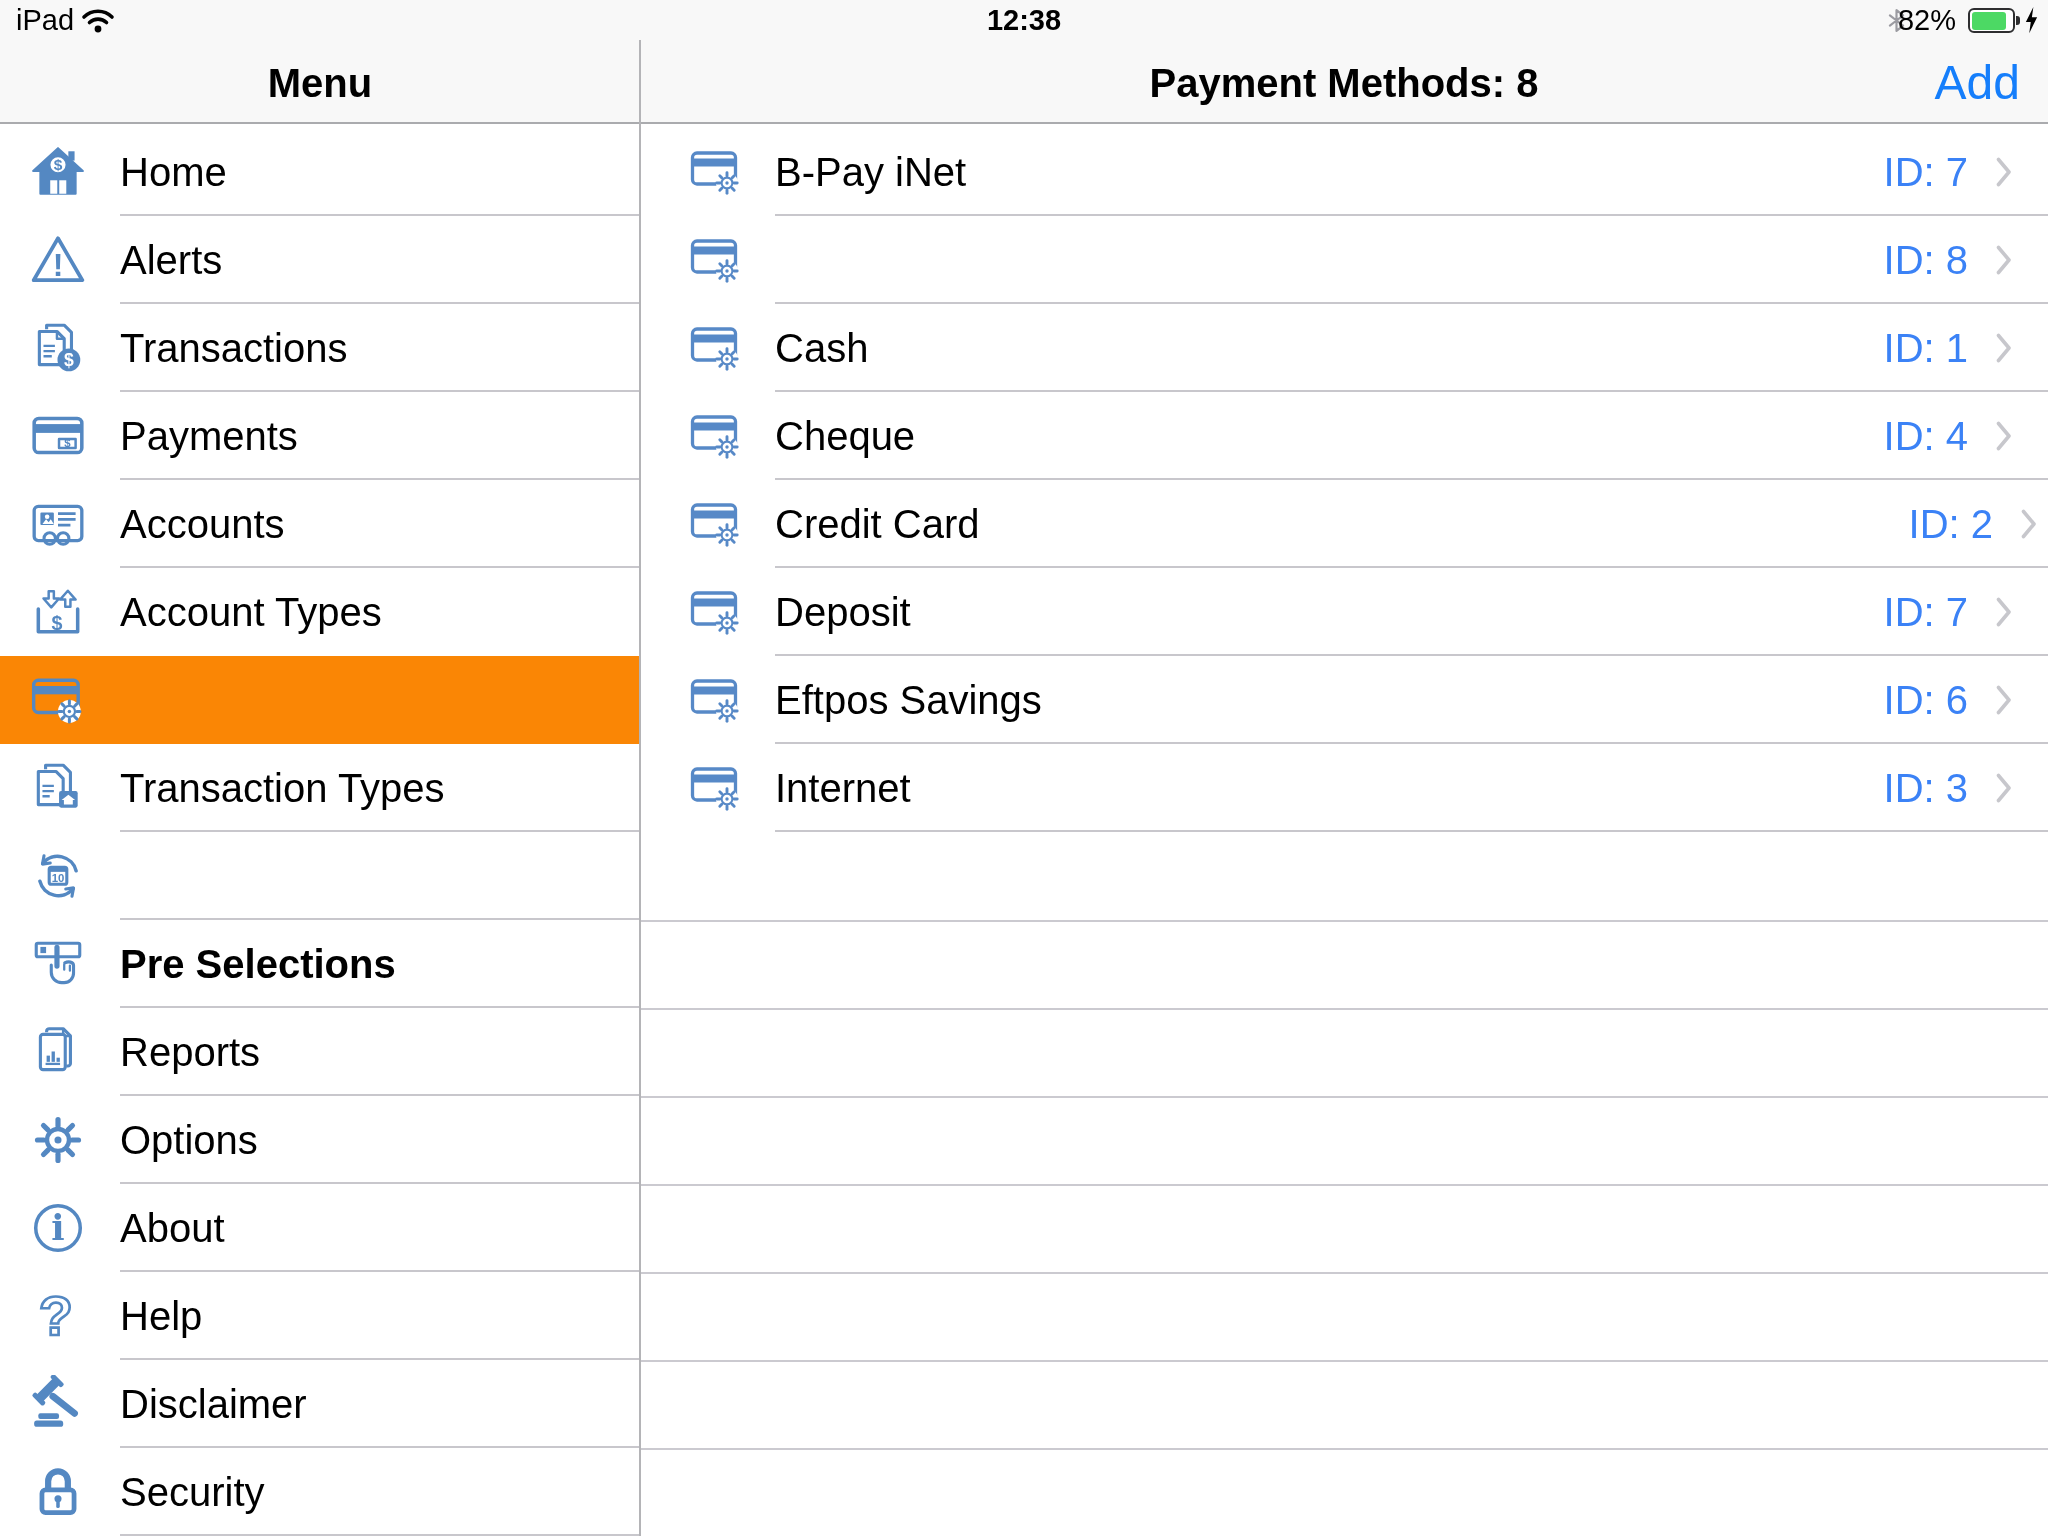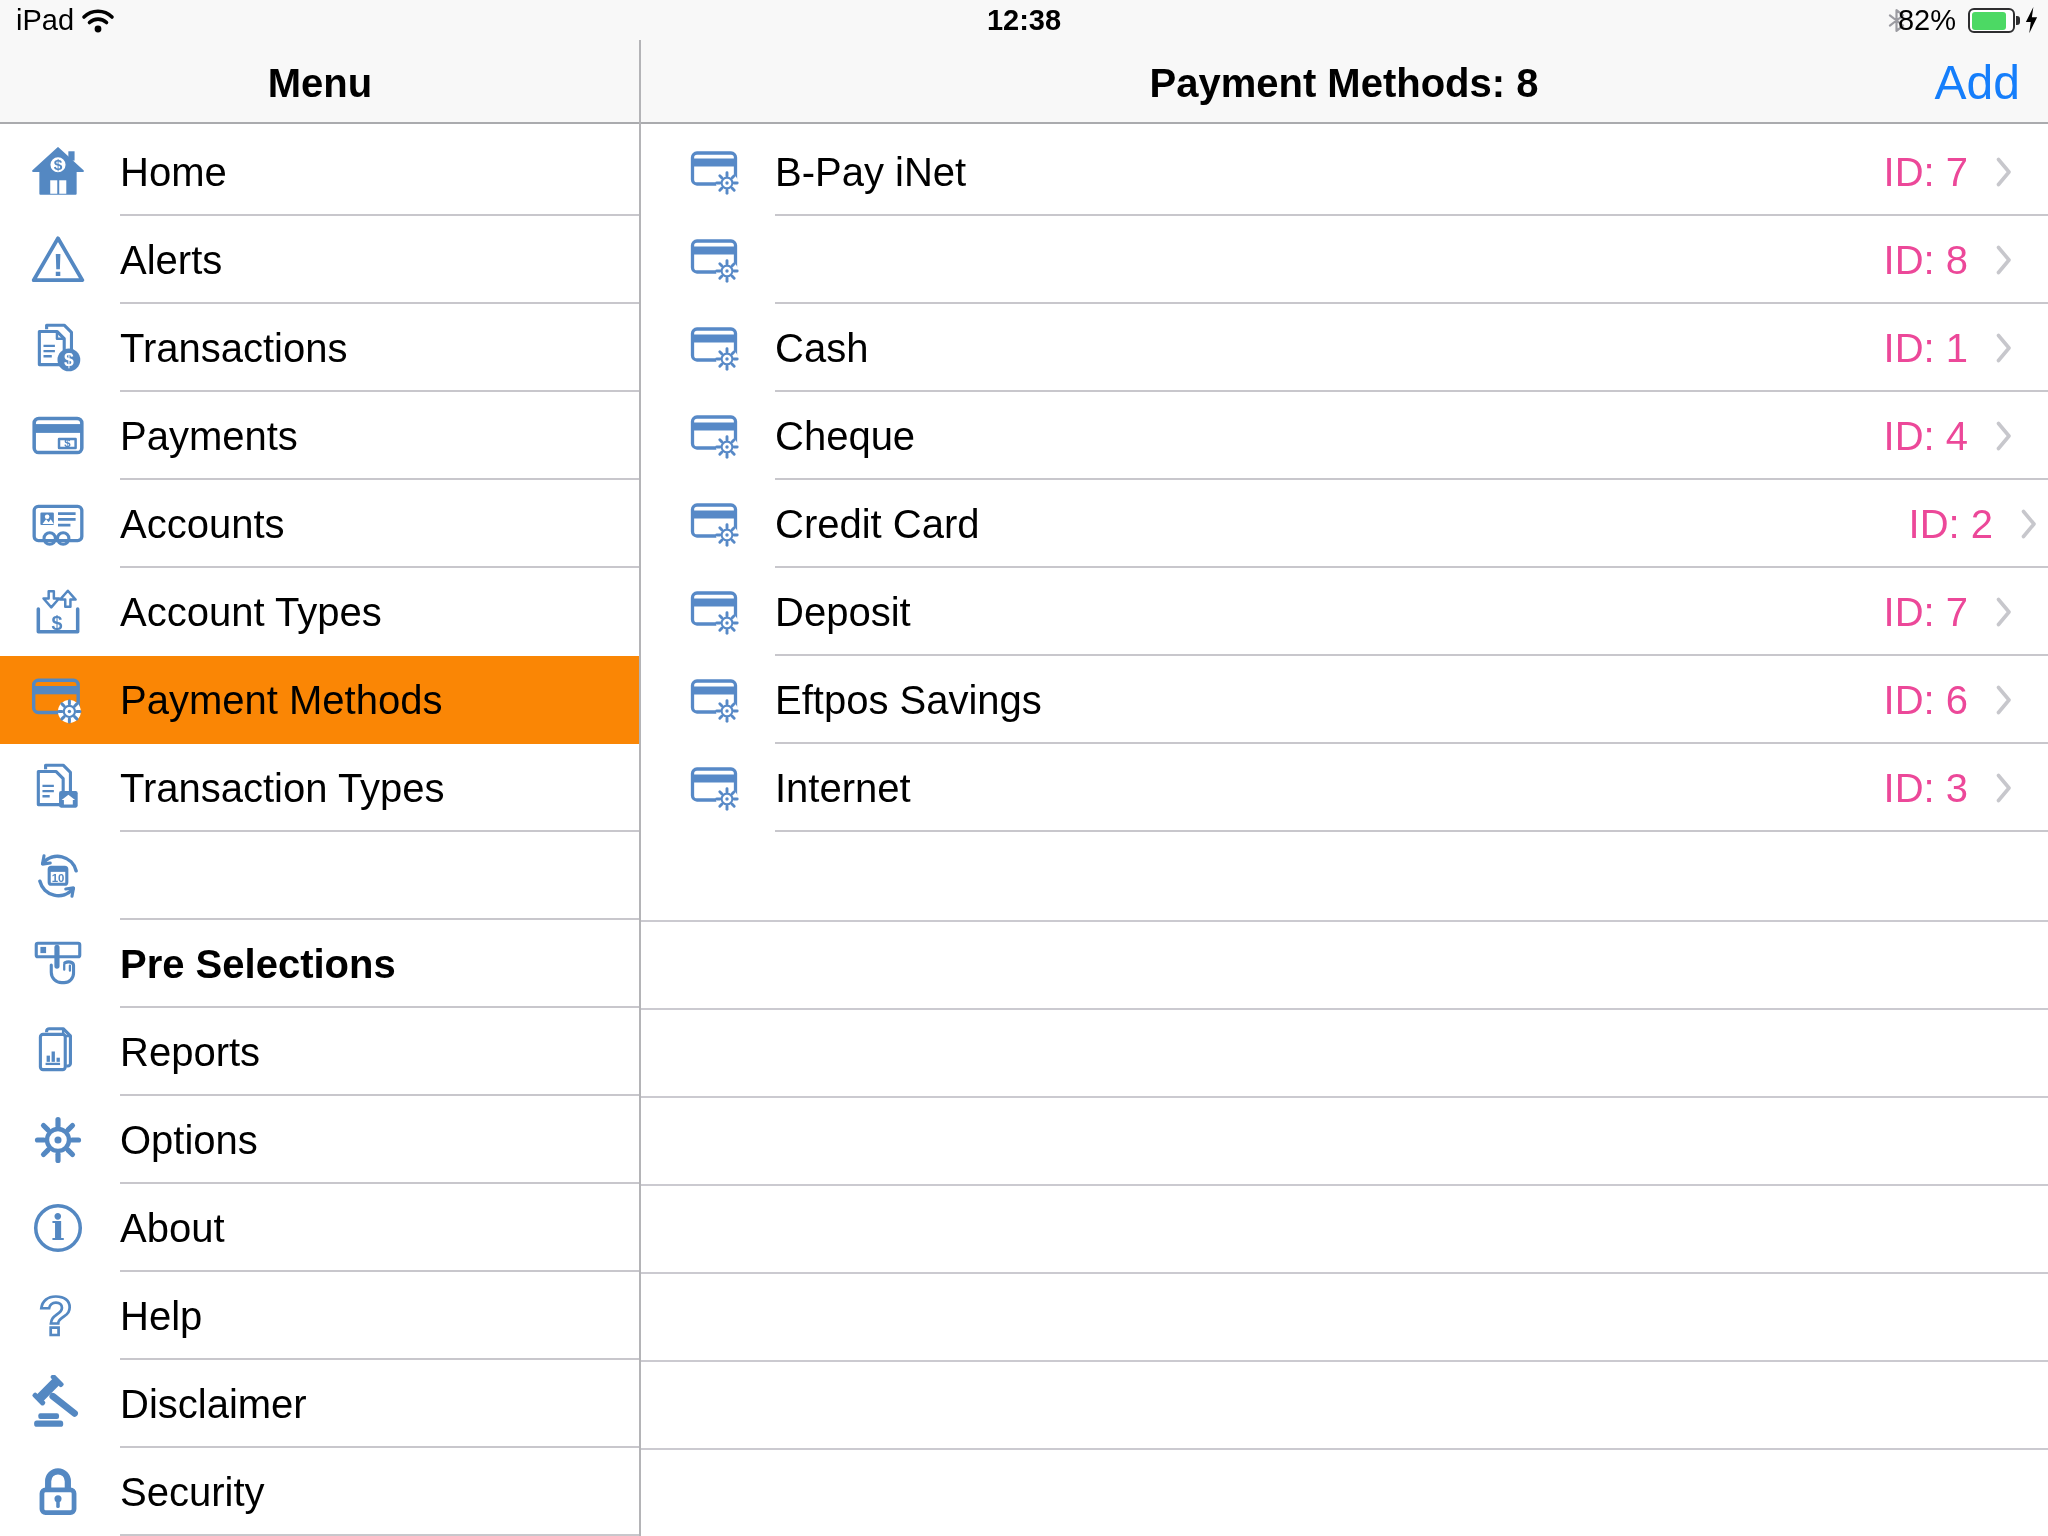--- a/index.html
+++ b/index.html
@@ -42,21 +42,21 @@
               font-size:40px;color:#000;white-space:nowrap;}
   .side-sep{position:absolute;left:120px;right:0;bottom:0;height:2px;background:#c8c7cc;}
 
   
   .row{position:absolute;left:640px;width:1408px;height:88px;background:#fff;}
   .row-icon{position:absolute;left:44px;top:50%;transform:translateY(-50%);
             width:64px;height:56px;color:#5789c7;}
   .row-name{position:absolute;left:135px;top:0;height:88px;line-height:88px;
             font-size:40px;color:#000;white-space:nowrap;}
   .row-id{position:absolute;right:80px;top:0;height:101px;line-height:88px;
-          font-size:40px;color:#ec4899;}
+          font-size:40px;color:#3b82f6;}
   .chev{position:absolute;right:36px;top:50%;transform:translateY(-50%);width:16px;height:30px;}
   .row-sep{position:absolute;left:135px;right:0;bottom:0;height:2px;background:#c8c7cc;}
   .empty-sep{position:absolute;left:640px;right:0;height:2px;background:#cbcad0;}
 </style>
 </head>
 <body>
 
 <div id="screen">
 
   <div id="header">
@@ -183,21 +183,20 @@
               <line x1="34.0" y1="44.0" x2="31.8" y2="46.2"></line>
               <line x1="31.9" y1="39.0" x2="28.8" y2="39.0"></line>
               <line x1="34.0" y1="34.0" x2="31.8" y2="31.8"></line>
               <line x1="39.0" y1="31.9" x2="39.0" y2="28.8"></line>
               <line x1="44.0" y1="34.0" x2="46.2" y2="31.8"></line>
             </g>
             <circle cx="39" cy="39" r="5.4" stroke-width="2.1" fill="#fff"></circle>
             <circle cx="39" cy="39" r="1.7" fill="currentColor" stroke="none"></circle>
           </svg>
         </span>
-    <span class="side-label">Payment Methods</span>
 
   </div>
       <div class="side-row" style="top: 744px;">
     <span class="side-icon">
           <svg viewBox="0 0 56 56" fill="none" stroke="currentColor" stroke-linejoin="round">
    <path d="M16 10 V6 H33 L40 13 V36 H36" stroke-width="3"></path>
    <path d="M9 12 H26 L33 19 V44 H9 Z" stroke-width="3" fill="#fff"></path>
    <path d="M13 26 H24 M13 31 H24 M13 36 H20" stroke-width="2.3"></path>
    <rect x="29" y="31" width="18" height="16" rx="2" fill="currentColor" stroke="none"></rect>
    <path d="M38 34.5 l-6.5 5 h2.2 v4.5 h8.6 v-4.5 h2.2 Z" fill="#fff" stroke="none"></path>

